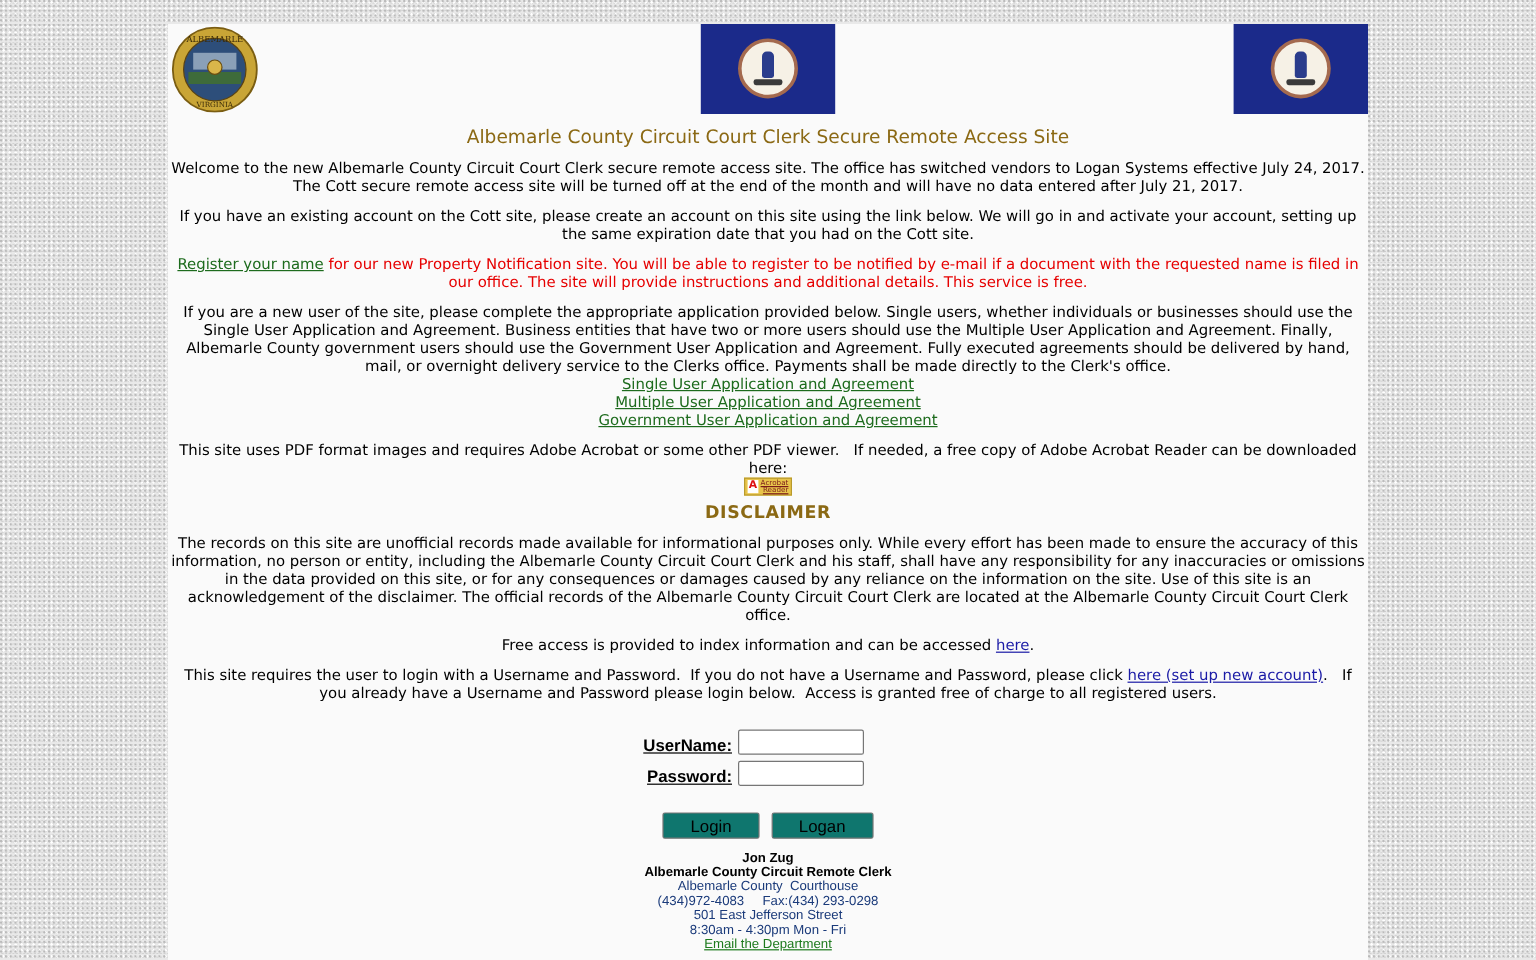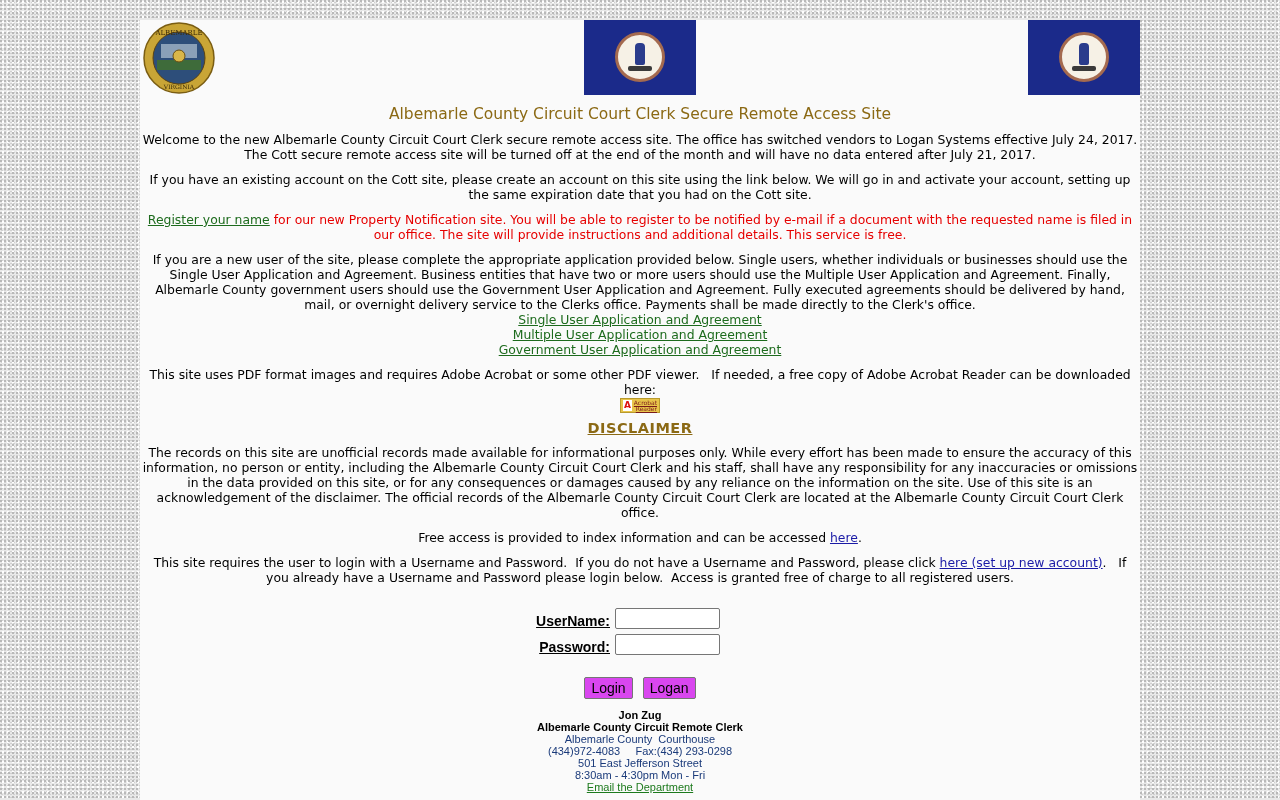--- a/index.html
+++ b/index.html
@@ -49,34 +49,34 @@
     .adobe {
       display: inline-block; width: 40px; height: 15px; margin-top: 1px; vertical-align: top;
       background: #e8c44a; border: 1px solid #b89a2c; position: relative; box-sizing: border-box;
       font-size: 6px; line-height: 6px; color: #7a1a1a; text-align: right; padding: 1px 2px 0 0;
     }
     .adobe .alogo {
       position: absolute; left: 2px; top: 1px; width: 9px; height: 11px; background: #fff;
       color: #d11; font-weight: bold; font-size: 9px; line-height: 11px; text-align: center;
     }
     h2.disclaimer {
-      margin: 7px 0 0 0; font-size: 14.5px; font-weight: bold; color: #8b6914; letter-spacing: 0.5px; line-height: 17px; text-decoration: underline;
+      margin: 7px 0 0 0; font-size: 14.5px; font-weight: bold; color: #8b6914; letter-spacing: 0.5px; line-height: 17px;
     }
     .login-form { margin: 18px auto 0 auto; width: 230px; }
     .form-row { display: flex; align-items: flex-end; justify-content: flex-end; height: 26px; padding-right: 35px; text-decoration: underline; }
     .form-row label {
       font-family: "Liberation Sans", sans-serif; font-weight: bold; font-size: 14px; margin-right: 5px;
     }
     .form-row input {
       width: 103px; height: 19px; border: 1px solid #767676; border-radius: 2px; background: #fff; padding: 0; margin: 0;
     }
     .buttons { margin-top: 22px; display: flex; justify-content: center; gap: 10px; padding-left: 0; }
     .buttons button {
-      font-family: "Liberation Sans", sans-serif; font-size: 14px; height: 22px; padding: 0 6px;
-      background: #d946ef; border: 1px solid #767676; border-radius: 2px; color: #000;
+      font-family: "Liberation Sans", sans-serif; font-size: 14px; height: 22px; padding: 0 22px;
+      background: #0f766e; border: 1px solid #767676; border-radius: 2px; color: #000;
     }
     .contact {
       margin-top: 10px; font-family: "Liberation Sans", sans-serif; font-size: 11px; line-height: 12px; color: #1a3a7a;
     }
     .contact .b { font-weight: bold; color: #000; }
     .contact a.green { color: #1d7a1d; }
   </style>
 </head>
 <body>
 

